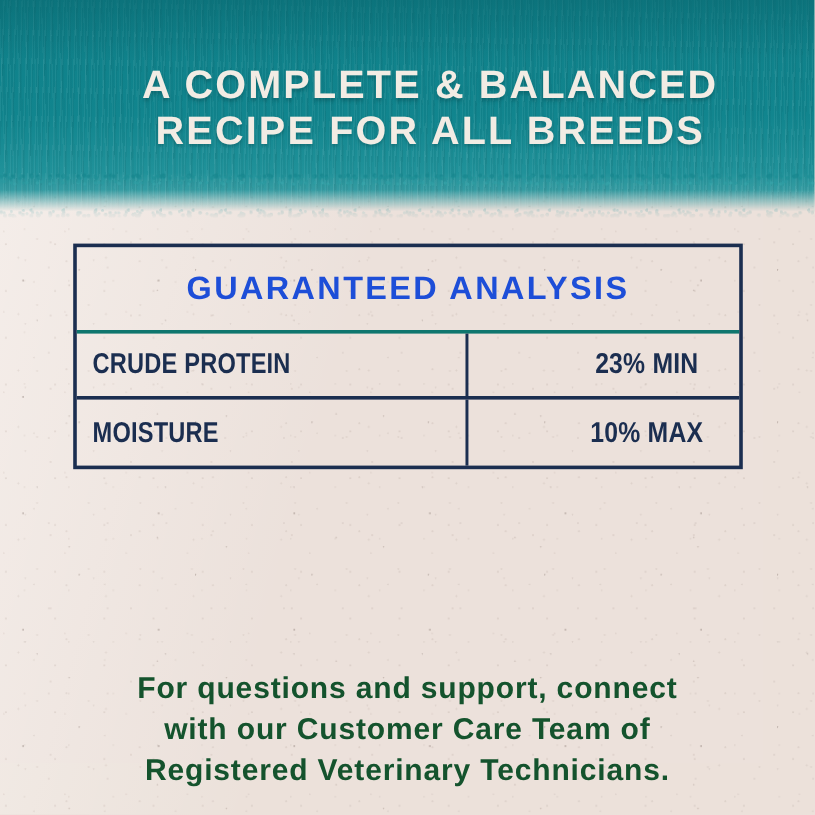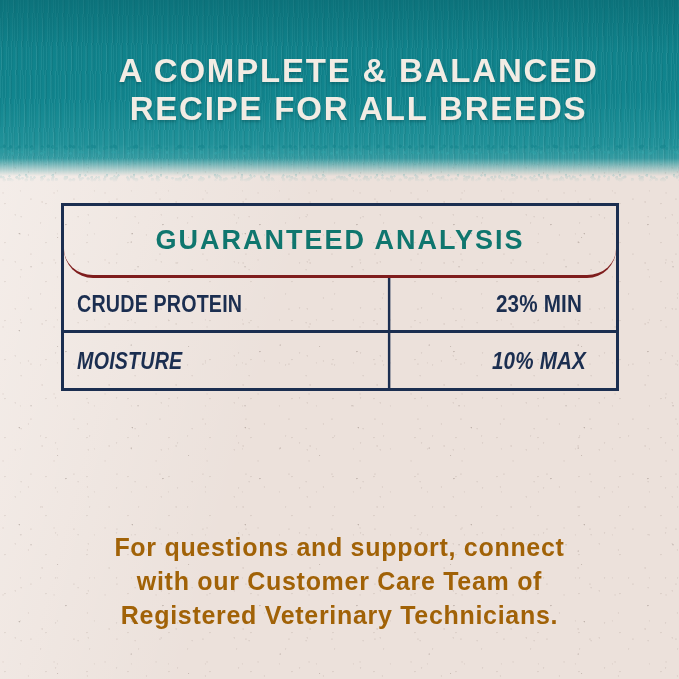--- a/index.html
+++ b/index.html
@@ -153,38 +153,37 @@
     top: 203px;
     width: 558px;
     border: 3px solid #1b2e50;
     box-sizing: border-box;
   }
   .table-title {
     height: 72px;
     display: flex;
     align-items: center;
     justify-content: center;
-    color: #0f766e;
+    color: #1d4ed8;
     font-family: "Liberation Sans", sans-serif;
     font-weight: bold;
     font-size: 27px;
     letter-spacing: 2.0px;
     text-transform: uppercase;
-    border-bottom: 3px solid #7f1d1d;
-    box-sizing: border-box;
-    border-radius: 29px;
+    border-bottom: 3px solid #0f766e;
+    box-sizing: border-box;
   }
   .table-row {
     display: flex;
     height: 55px;
     border-bottom: 3px solid #1b2e50;
     box-sizing: border-box;
     text-align: right;
   }
-  .table-row:last-child { border-bottom: none; font-style: italic; }
+  .table-row:last-child { border-bottom: none; }
   .cell-name {
     flex: 0 0 398px;
     display: flex;
     align-items: center;
     padding-left: 16px;
     box-sizing: border-box;
     border-right: 3px solid #1b2e50;
     color: #1b2e50;
     font-family: "Liberation Sans Narrow", "Liberation Sans", sans-serif;
     font-weight: bold;
@@ -205,24 +204,24 @@
     font-size: 24px;
     letter-spacing: .2px;
     text-transform: uppercase;
     transform: scaleX(.86);
   }
 
   
   .footer-note {
     position: absolute;
     left: 50px;
-    top: 530px;
+    top: 557px;
     width: 579px;
     text-align: center;
-    color: #a16207;
+    color: #14532d;
     font-family: "Liberation Sans", sans-serif;
     font-weight: bold;
     font-size: 25px;
     line-height: 34px;
     letter-spacing: .7px;
     white-space: pre-line;
   }
 </style>
 </head>
 <body>

